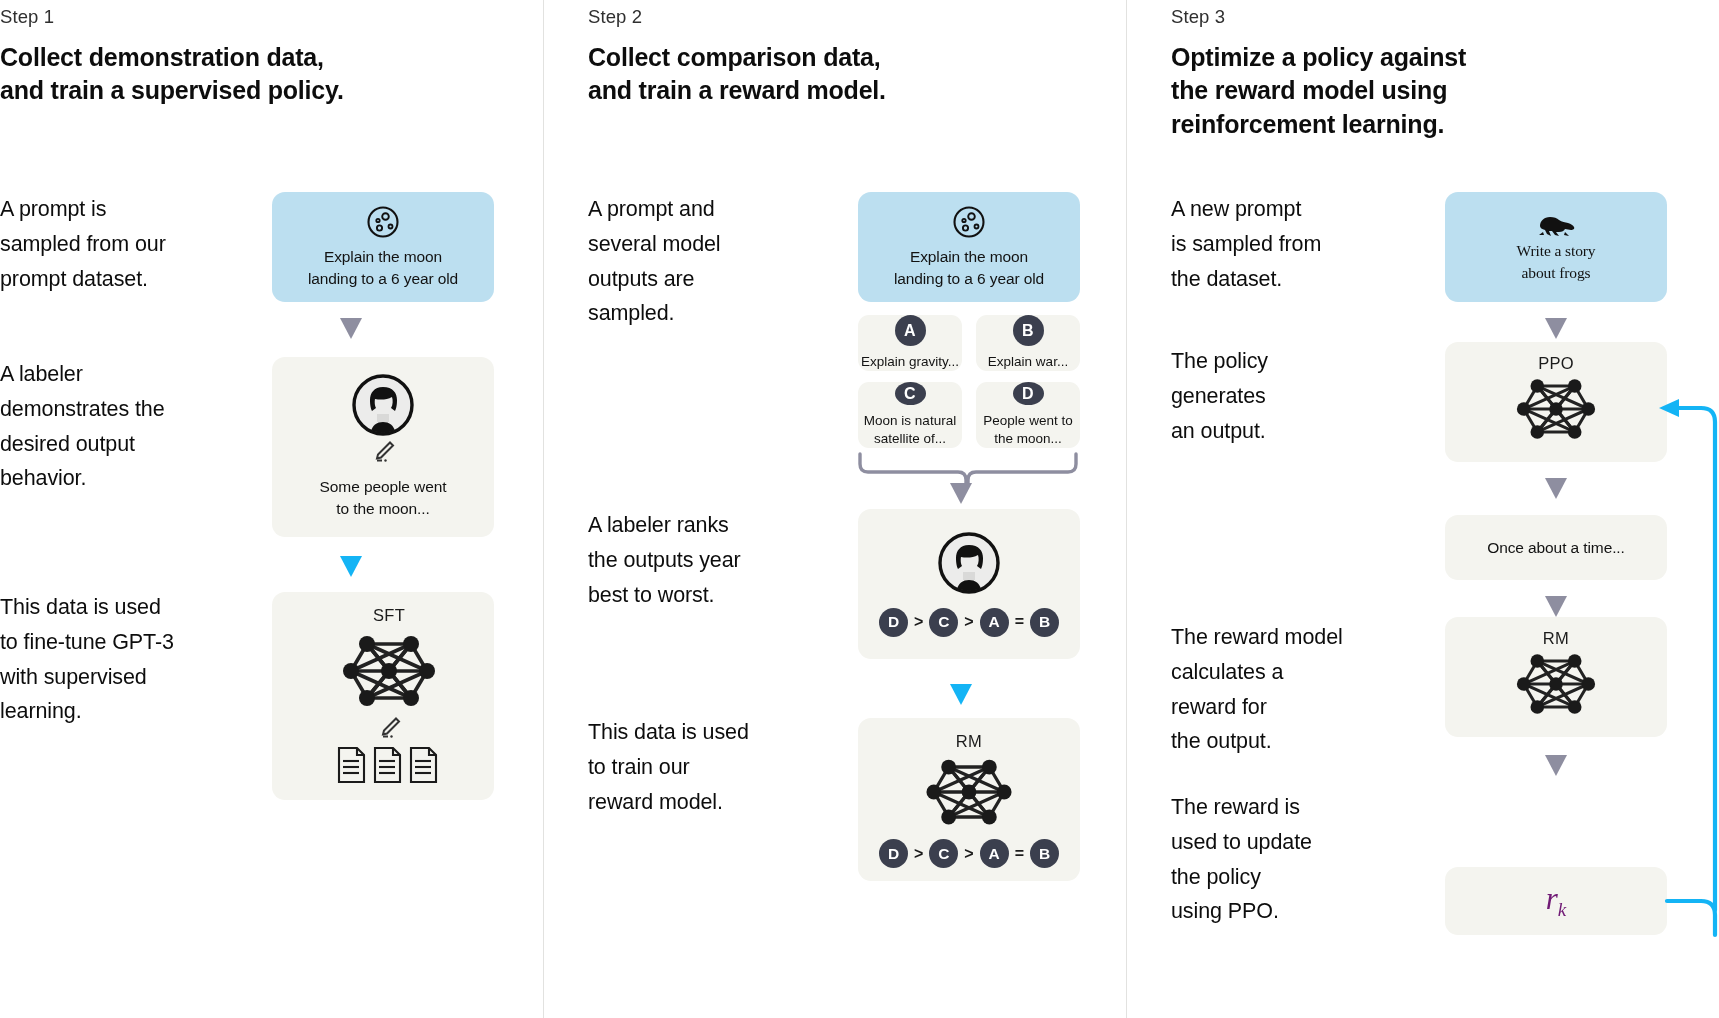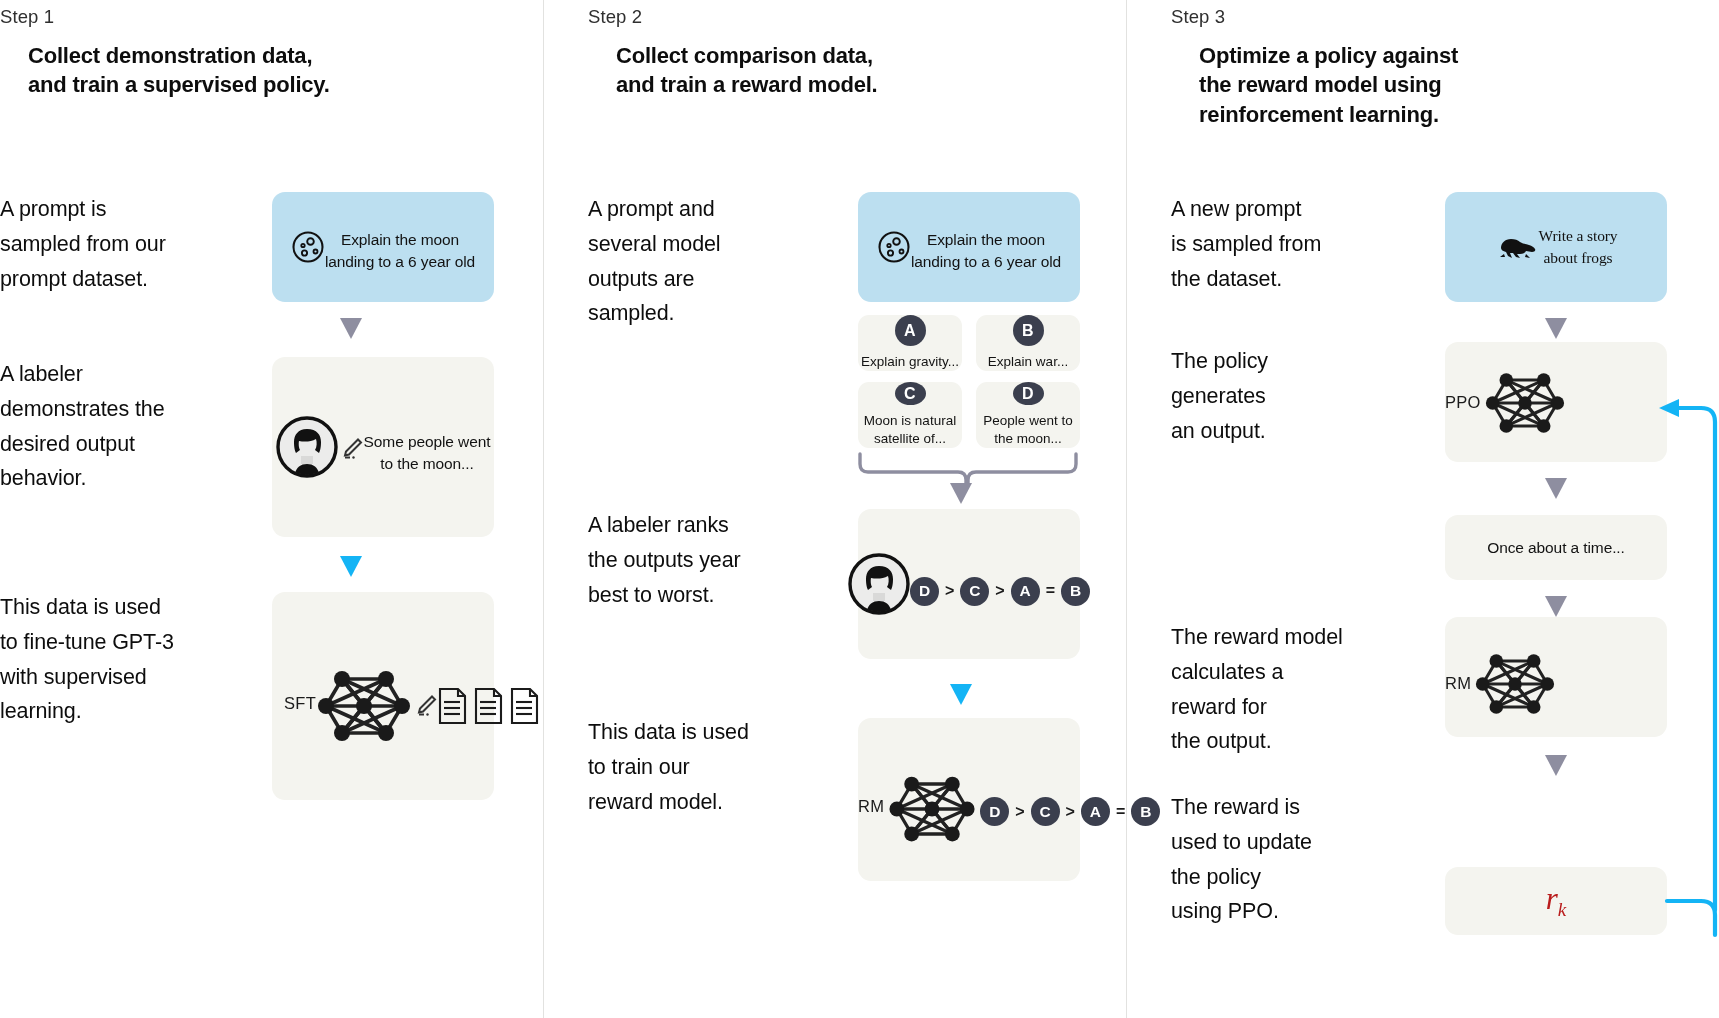--- a/index.html
+++ b/index.html
@@ -18,32 +18,32 @@
 
   .column { position: absolute; top: 0; height: 1018px; }
   #col1 { left: 0; width: 543px; }
   #col2 { left: 544px; width: 582px; }
   #col3 { left: 1127px; width: 592px; }
 
   .step-label {
     position: absolute; font-size: 18.5px; color: #2f2f2f; letter-spacing: .1px;
   }
   .step-title {
-    position: absolute; font-size: 22px; font-weight: bold; line-height: 1.33;
-    color: #0d0d0d; letter-spacing: -.2px; white-space: pre-line; padding-left: 28px;
+    position: absolute; font-size: 25px; font-weight: bold; line-height: 1.33;
+    color: #0d0d0d; letter-spacing: -.2px; white-space: pre-line;
   }
 
   .body-text {
     position: absolute; font-size: 21.5px; line-height: 1.62; color: #0d0d0d;
     white-space: pre-line; letter-spacing: -.1px;
   }
 
   .card {
     position: absolute; border-radius: 13px; background: #f4f4ef;
-    display: flex; align-items: center; justify-content: center;
+    display: flex; flex-direction: column; align-items: center; justify-content: center;
   }
   .card.blue { background: #bcdff0; }
   .card-text {
     font-size: 15.5px; line-height: 1.42; text-align: center; color: #121212;
     white-space: pre-line; letter-spacing: -.1px;
   }
   .card-title { font-size: 16.5px; color: #1b1b1b; letter-spacing: .3px; }
 
   .arrow-gray, .arrow-blue {
     position: absolute; width: 0; height: 0;
@@ -69,21 +69,21 @@
   }
 
   .rank-row { display: flex; align-items: center; gap: 6px; }
   .rank-badge {
     width: 29px; height: 29px; border-radius: 50%; background: #3b3f4e;
     color: #fff; font-size: 15.5px; font-weight: bold;
     display: flex; align-items: center; justify-content: center;
   }
   .rank-op { font-size: 16px; font-weight: bold; color: #1c1c1c; }
 
-  .rk { font-family: "Liberation Serif", serif; font-style: italic; font-size: 31px; color: #b91c1c; text-align: right; }
+  .rk { font-family: "Liberation Serif", serif; font-style: italic; font-size: 31px; color: #701a75; text-align: right; }
   .rk sub { font-size: 19px; font-style: italic; }
 </style>
 </head>
 <body>
 
 <div class="page">
 
   <div class="divider" id="div1"></div>
   <div class="divider" id="div2"></div>
 
@@ -370,21 +370,21 @@
           <circle cx="13" cy="11.5" r="2.6" fill="#111"></circle>
           <path d="M9 22l-4 3 5 0M31 22l4 4-5-1" fill="#111"></path>
         </svg>
       </span>
       <div class="card-text" style="font-family:Liberation Serif, serif;">Write a story
 about frogs</div>
     </div>
 
     <div class="arrow-gray" style="left:418px;top:318px;"></div>
 
-    <div class="card" style="left:318px;top:342px;width:222px;height:120px;justify-content:flex-start;">
+    <div class="card" style="left:318px;top:342px;width:222px;height:120px;justify-content:flex-start;padding-top:12px;">
       <div class="card-title">PPO</div>
       <span style="margin-top:2px;">
         <svg width="88" height="68" viewBox="0 0 96 80">
           <g stroke="#222" stroke-width="3.6" stroke-linecap="round">
             <line x1="26" y1="13" x2="70" y2="13"></line>
               <line x1="26" y1="13" x2="10" y2="40"></line>
             <line x1="26" y1="13" x2="48" y2="40"></line>
               <line x1="26" y1="13" x2="86" y2="40"></line>
             <line x1="26" y1="13" x2="70" y2="67"></line>
             <line x1="70" y1="13" x2="10" y2="40"></line>

